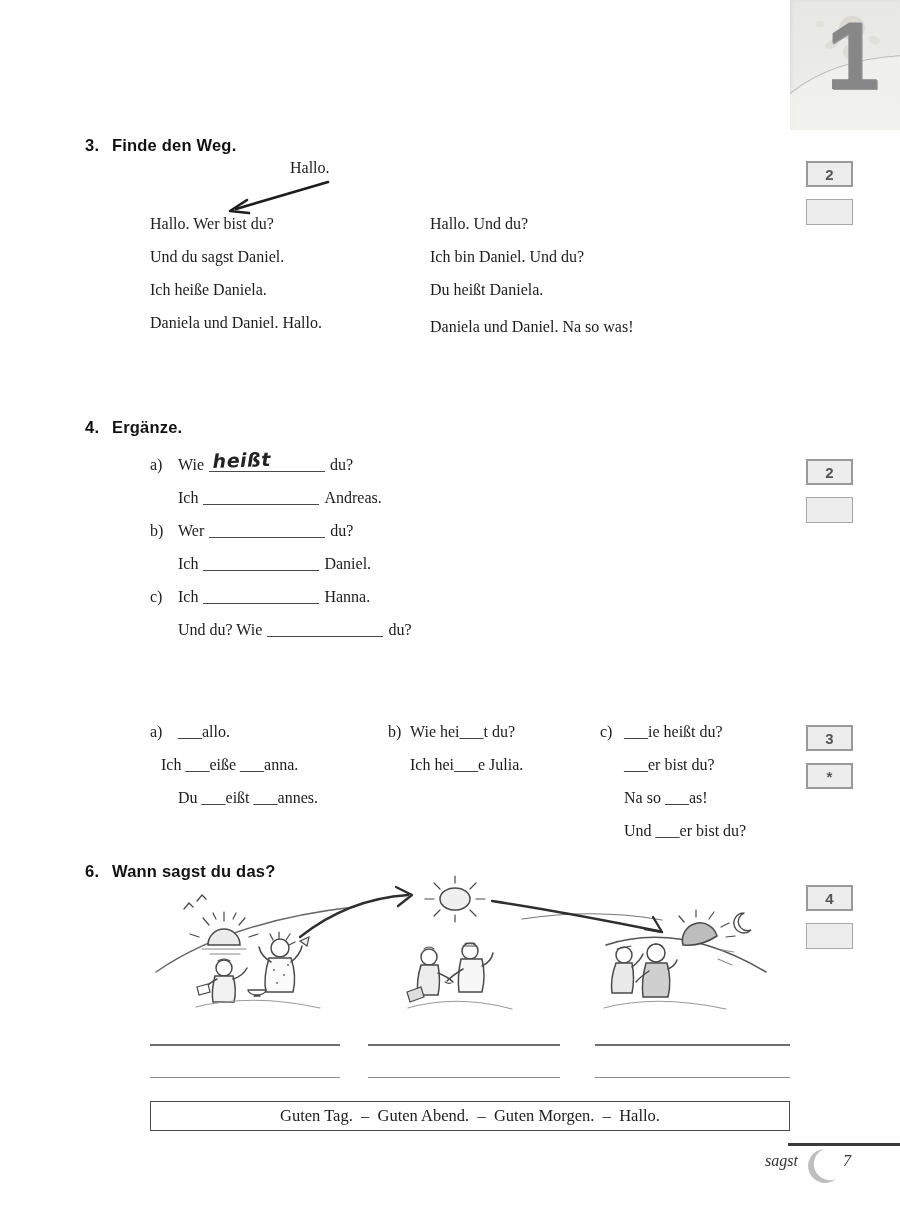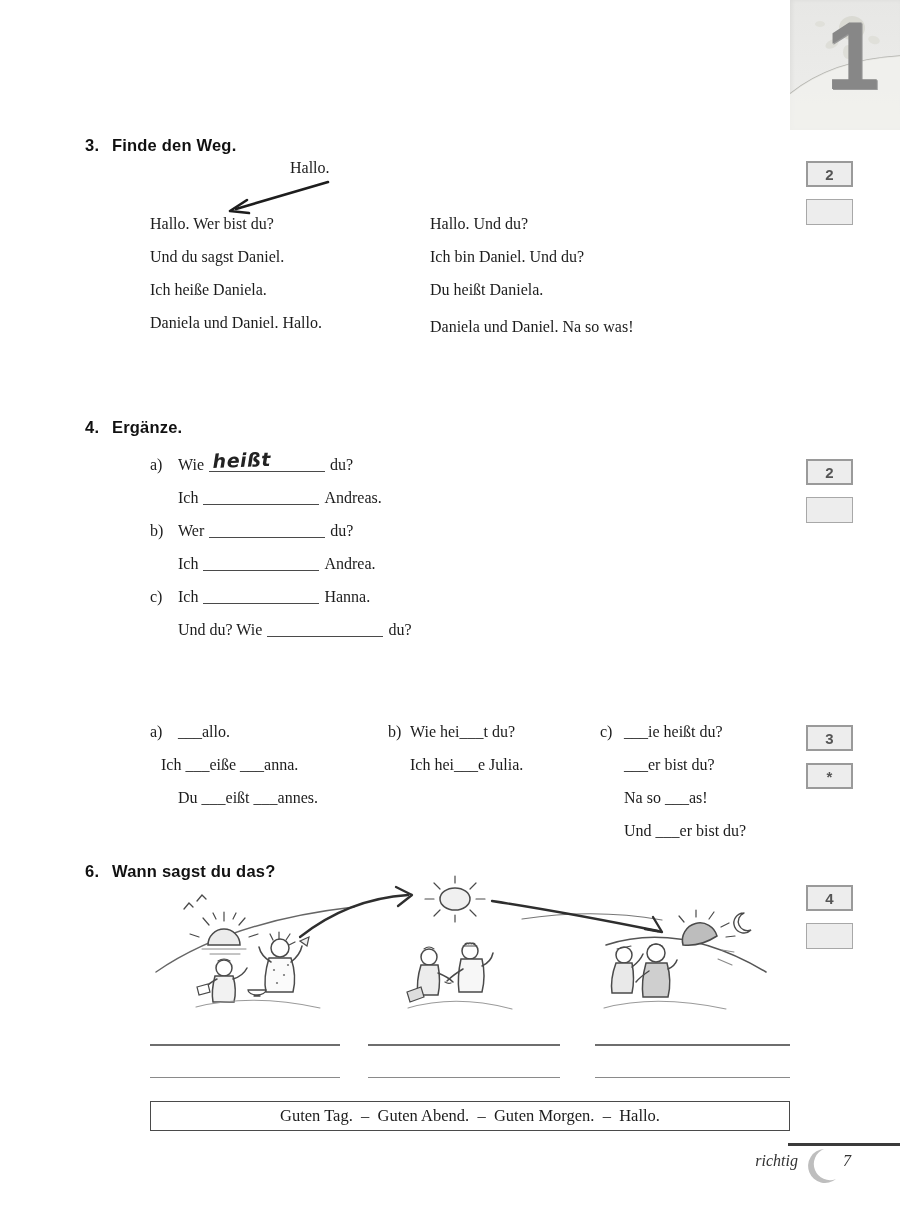--- a/index.html
+++ b/index.html
@@ -109,21 +109,21 @@
   <div class="abs row" style="left:65px;top:38px;">
     <span class="item-label">a)</span><span>Wie</span><span class="blank"><span class="hand">heißt</span></span><span>du?</span>
   </div>
   <div class="abs row" style="left:65px;top:71px;">
     <span class="item-label"></span><span>Ich</span><span class="blank"></span><span>Andreas.</span>
   </div>
   <div class="abs row" style="left:65px;top:104px;">
     <span class="item-label">b)</span><span>Wer</span><span class="blank"></span><span>du?</span>
   </div>
   <div class="abs row" style="left:65px;top:137px;">
-    <span class="item-label"></span><span>Ich</span><span class="blank"></span><span>Andrea.</span>
+    <span class="item-label"></span><span>Ich</span><span class="blank"></span><span>Daniel.</span>
   </div>
   <div class="abs row" style="left:65px;top:170px;">
     <span class="item-label">c)</span><span>Ich</span><span class="blank"></span><span>Hanna.</span>
   </div>
   <div class="abs row" style="left:65px;top:203px;text-align:right;">
     <span class="item-label"></span><span>Und du? Wie</span><span class="blank"></span><span>du?</span>
   </div>
 </div>
 
 <div class="abs" style="left:85px;top:690px;width:760px;height:180px;">
@@ -239,17 +239,17 @@
 <div class="abs badge" style="top:459px;">2</div>
 <div class="abs badge empty" style="top:497px;"></div>
 
 <div class="abs badge" style="top:725px;">3</div>
 <div class="abs badge" style="top:763px;">*</div>
 
 <div class="abs badge" style="top:885px;">4</div>
 <div class="abs badge empty" style="top:923px;"></div>
 
 <div class="abs footer-line"></div>
-<div class="abs footer-word" style="left:740px;top:1152px;width:58px;text-align:right;">richtig</div>
+<div class="abs footer-word" style="left:740px;top:1152px;width:58px;text-align:right;">sagst</div>
 <svg class="abs" style="left:806px;top:1146px;" width="36" height="42" viewBox="0 0 36 42">
   <path d="M18,3 A17,17 0 1 0 30,33 A13,13 0 1 1 18,3 Z" fill="#b3b3b3" opacity="0.85"></path>
 </svg>
 <div class="abs footer-word" style="left:836px;top:1152px;width:22px;text-align:center;">7</div>
 
 </body></html>

